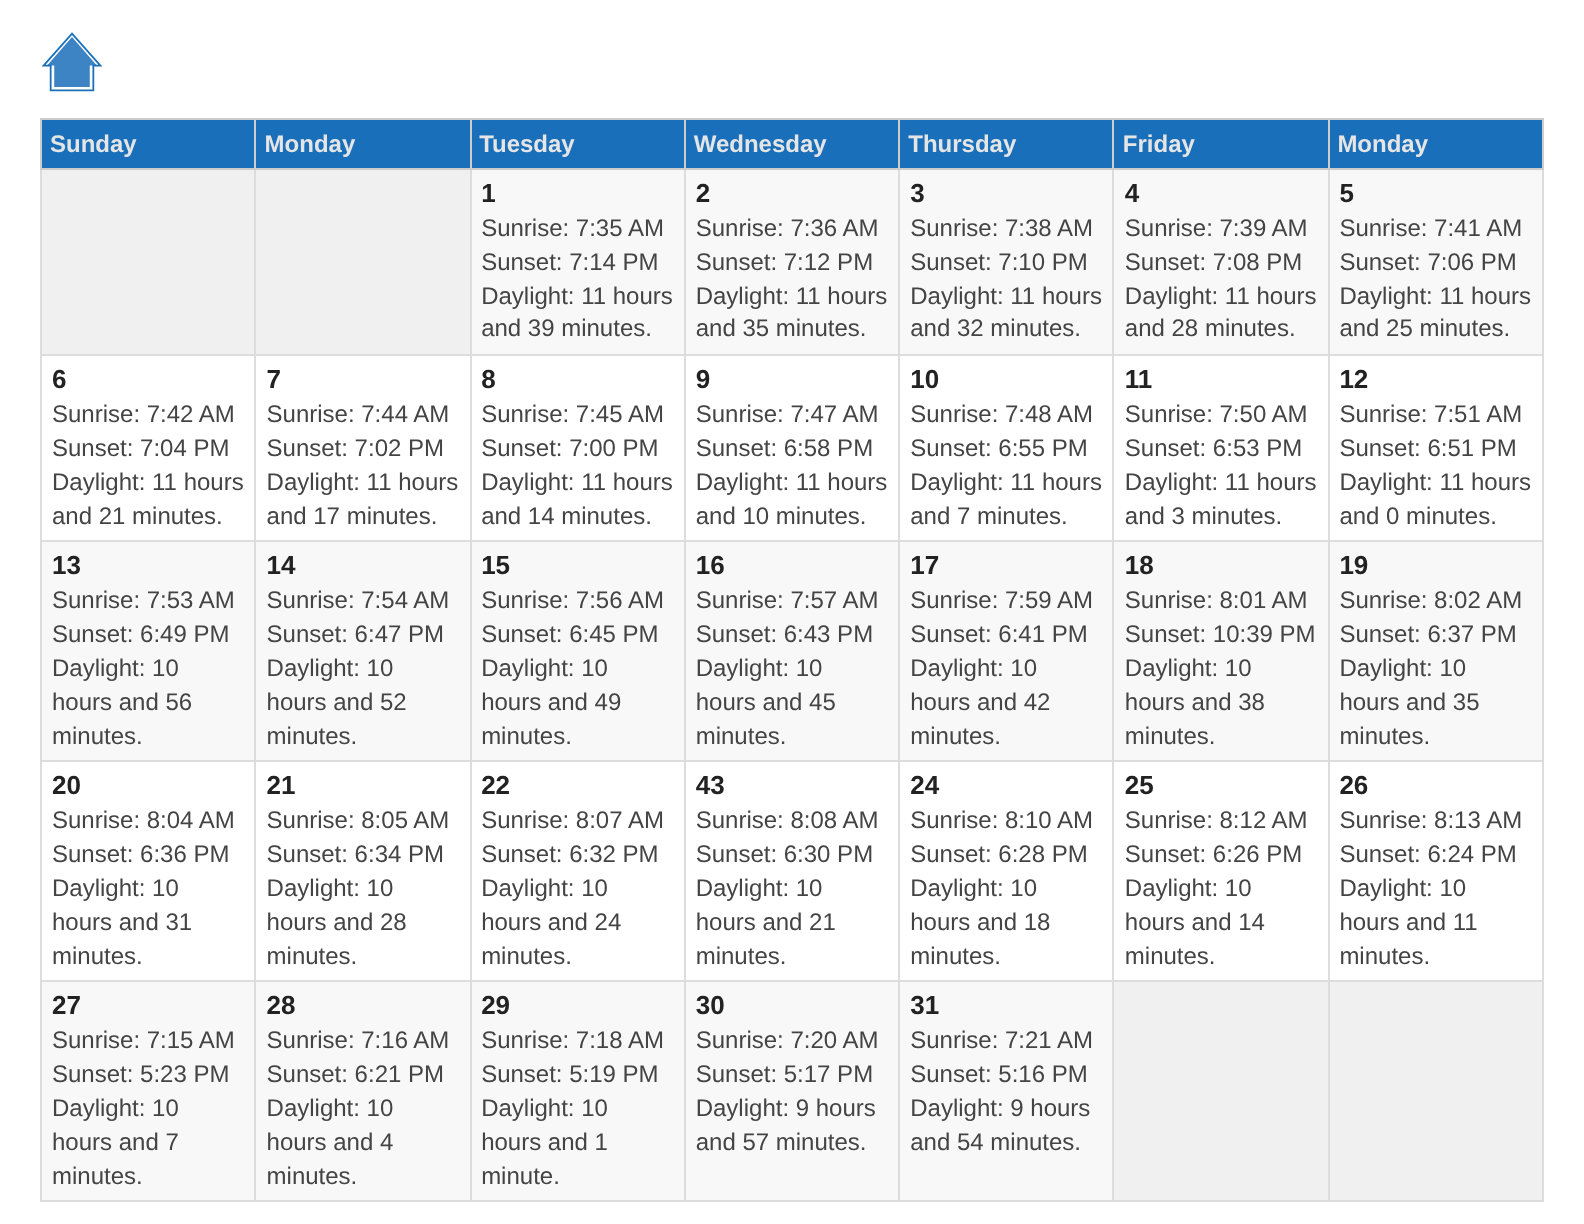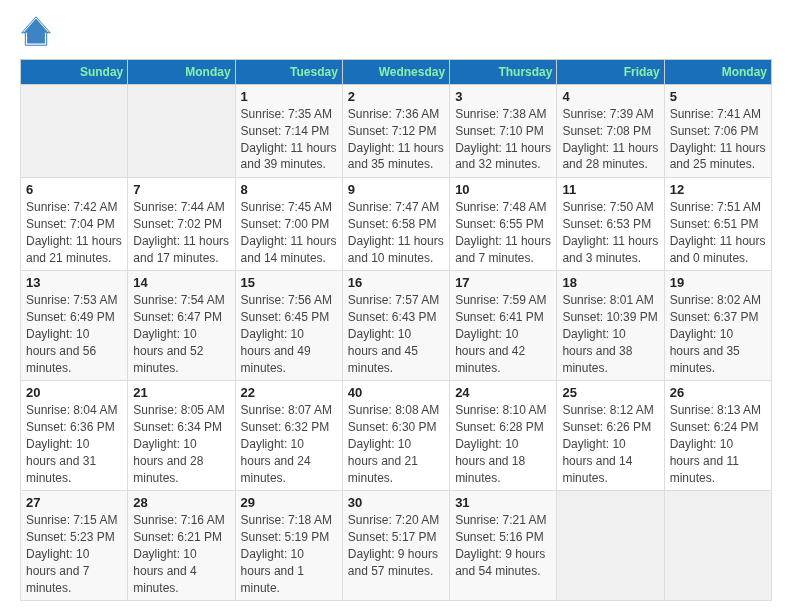--- a/index.html
+++ b/index.html
@@ -59,25 +59,25 @@
       font-size: 16px;
       color: #555;
     }
     table {
       width: 100%;
       border-collapse: collapse;
       table-layout: fixed;
     }
     thead tr th {
       background: #1a6fba;
-      color: #86efac;
+      color: #e5e5e5;
       font-size: 12px;
       font-weight: bold;
       padding: 5px 4px;
-      text-align: right;
+      text-align: left;
       border: 1px solid #ccc;
     }
     tbody tr td {
       vertical-align: top;
       border: 1px solid #ddd;
       padding: 4px 5px;
       font-size: 10.5px;
       color: #333;
       height: 80px;
     }
@@ -272,21 +272,21 @@
 Sunset: 6:34 PM
 Daylight: 10 hours and 28 minutes.</div>
           </td>
           <td>
             <span class="day-num">22</span>
             <div class="day-detail">Sunrise: 8:07 AM
 Sunset: 6:32 PM
 Daylight: 10 hours and 24 minutes.</div>
           </td>
           <td>
-            <span class="day-num">40</span>
+            <span class="day-num">43</span>
             <div class="day-detail">Sunrise: 8:08 AM
 Sunset: 6:30 PM
 Daylight: 10 hours and 21 minutes.</div>
           </td>
           <td>
             <span class="day-num">24</span>
             <div class="day-detail">Sunrise: 8:10 AM
 Sunset: 6:28 PM
 Daylight: 10 hours and 18 minutes.</div>
           </td>

